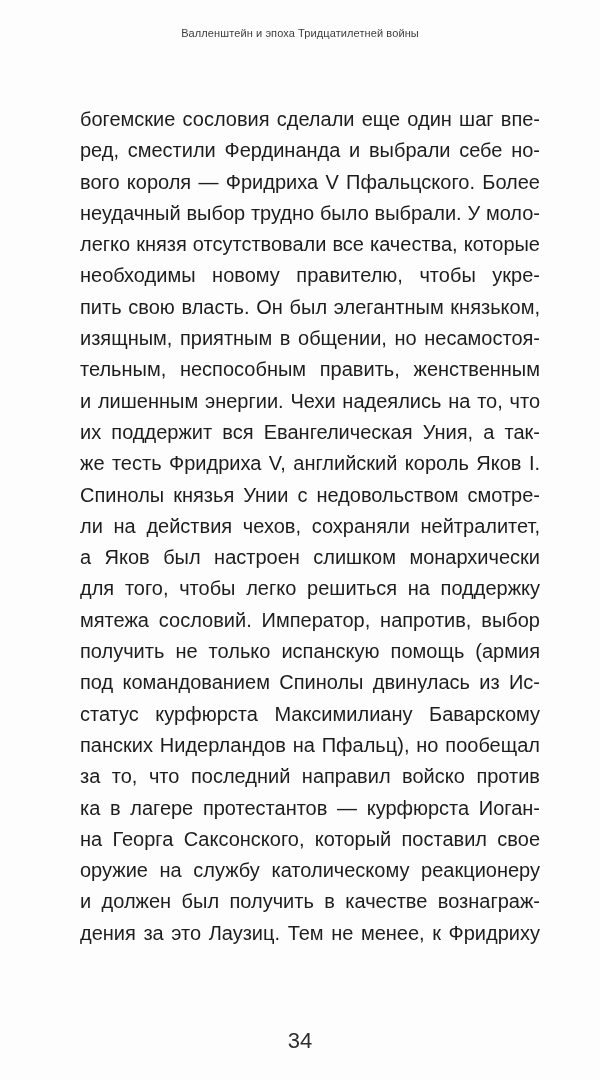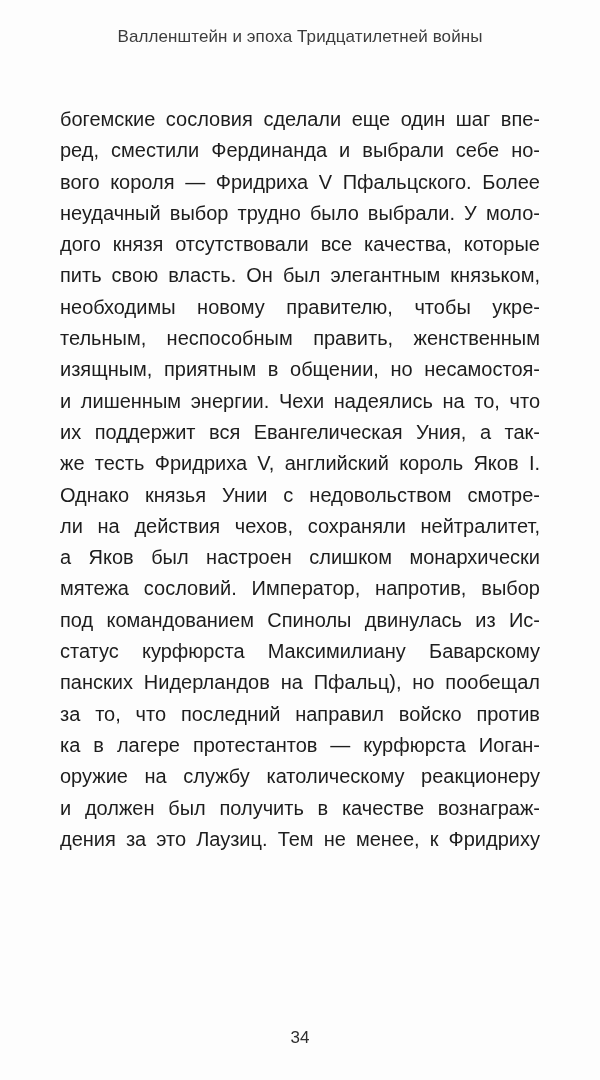--- a/index.html
+++ b/index.html
@@ -13,75 +13,79 @@
     background: #fdfdfd;
     font-family: "Liberation Sans", "DejaVu Sans", sans-serif;
     overflow: hidden;
   }
   .running-header {
     position: absolute;
     top: 27px;
     left: 0;
     width: 600px;
     text-align: center;
-    font-size: 17px;
+    font-size: 11px;
     color: #3c3c3c;
     letter-spacing: 0.1px;
   }
   .page-text {
     position: absolute;
     top: 104px;
     left: 60px;
     width: 480px;
     font-size: 20px;
     line-height: 31.3px;
     color: #1d1d1d;
   }
   .text-line {
     text-align: justify;
     text-align-last: justify;
     -moz-text-align-last: justify;
     height: 31.3px;
     overflow: hidden;
+    margin-left: 20px;
   }
   .page-footer {
     position: absolute;
     top: 1028px;
     left: 0;
     width: 600px;
     text-align: center;
-    font-size: 17px;
+    font-size: 22px;
     color: #2e2e2e;
   }
 </style>
 </head>
 <body>
 
 <div class="running-header">Валленштейн и эпоха Тридцатилетней войны</div>
 
 <div class="page-text">
     <div class="text-line">богемские сословия сделали еще один шаг впе-</div>
     <div class="text-line">ред, сместили Фердинанда и выбрали себе но-</div>
     <div class="text-line">вого короля — Фридриха V Пфальцского. Более</div>
     <div class="text-line">неудачный выбор трудно было выбрали. У моло-</div>
-    <div class="text-line">дого князя отсутствовали все качества, которые</div>
+    <div class="text-line">легко князя отсутствовали все качества, которые</div>
+    <div class="text-line">необходимы новому правителю, чтобы укре-</div>
     <div class="text-line">пить свою власть. Он был элегантным князьком,</div>
-    <div class="text-line">необходимы новому правителю, чтобы укре-</div>
+    <div class="text-line">изящным, приятным в общении, но несамостоя-</div>
     <div class="text-line">тельным, неспособным править, женственным</div>
-    <div class="text-line">изящным, приятным в общении, но несамостоя-</div>
     <div class="text-line">и лишенным энергии. Чехи надеялись на то, что</div>
     <div class="text-line">их поддержит вся Евангелическая Уния, а так-</div>
     <div class="text-line">же тесть Фридриха V, английский король Яков I.</div>
-    <div class="text-line">Однако князья Унии с недовольством смотре-</div>
+    <div class="text-line">Спинолы князья Унии с недовольством смотре-</div>
     <div class="text-line">ли на действия чехов, сохраняли нейтралитет,</div>
     <div class="text-line">а Яков был настроен слишком монархически</div>
+    <div class="text-line">для того, чтобы легко решиться на поддержку</div>
     <div class="text-line">мятежа сословий. Император, напротив, выбор</div>
+    <div class="text-line">получить не только испанскую помощь (армия</div>
     <div class="text-line">под командованием Спинолы двинулась из Ис-</div>
     <div class="text-line">статус курфюрста Максимилиану Баварскому</div>
     <div class="text-line">панских Нидерландов на Пфальц), но пообещал</div>
     <div class="text-line">за то, что последний направил войско против</div>
     <div class="text-line">ка в лагере протестантов — курфюрста Иоган-</div>
+    <div class="text-line">на Георга Саксонского, который поставил свое</div>
     <div class="text-line">оружие на службу католическому реакционеру</div>
     <div class="text-line">и должен был получить в качестве вознаграж-</div>
     <div class="text-line">дения за это Лаузиц. Тем не менее, к Фридриху</div>
   </div>
 
 <div class="page-footer">34</div>
 
 </body></html>

